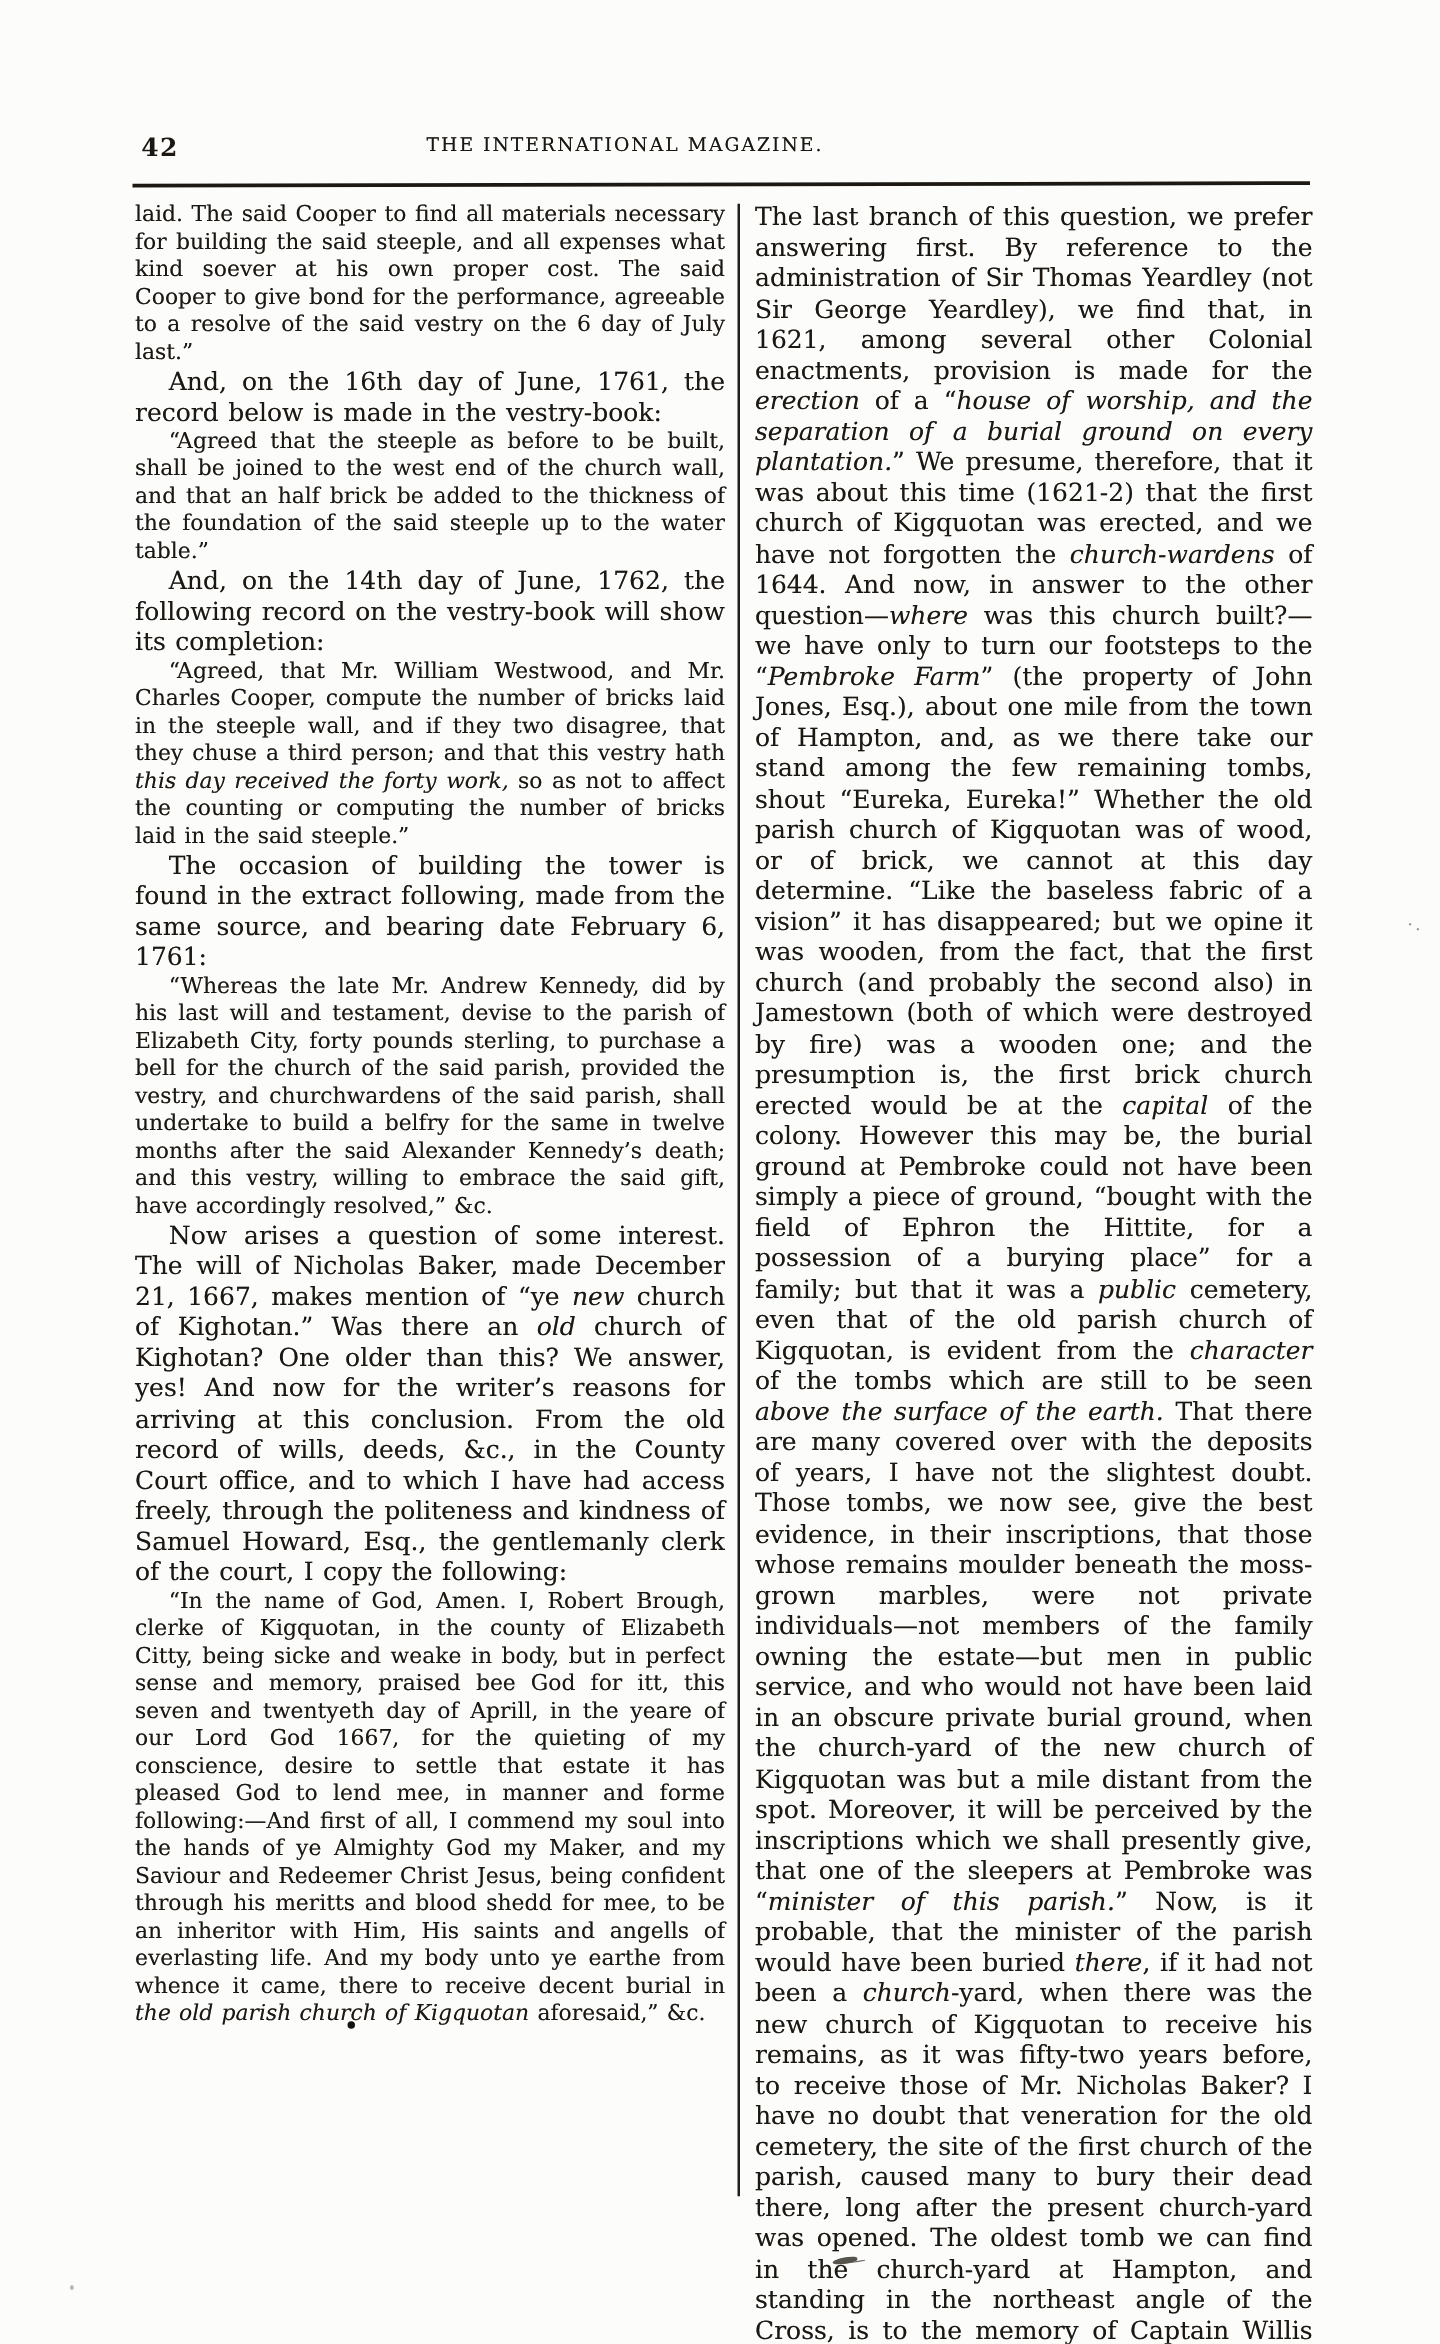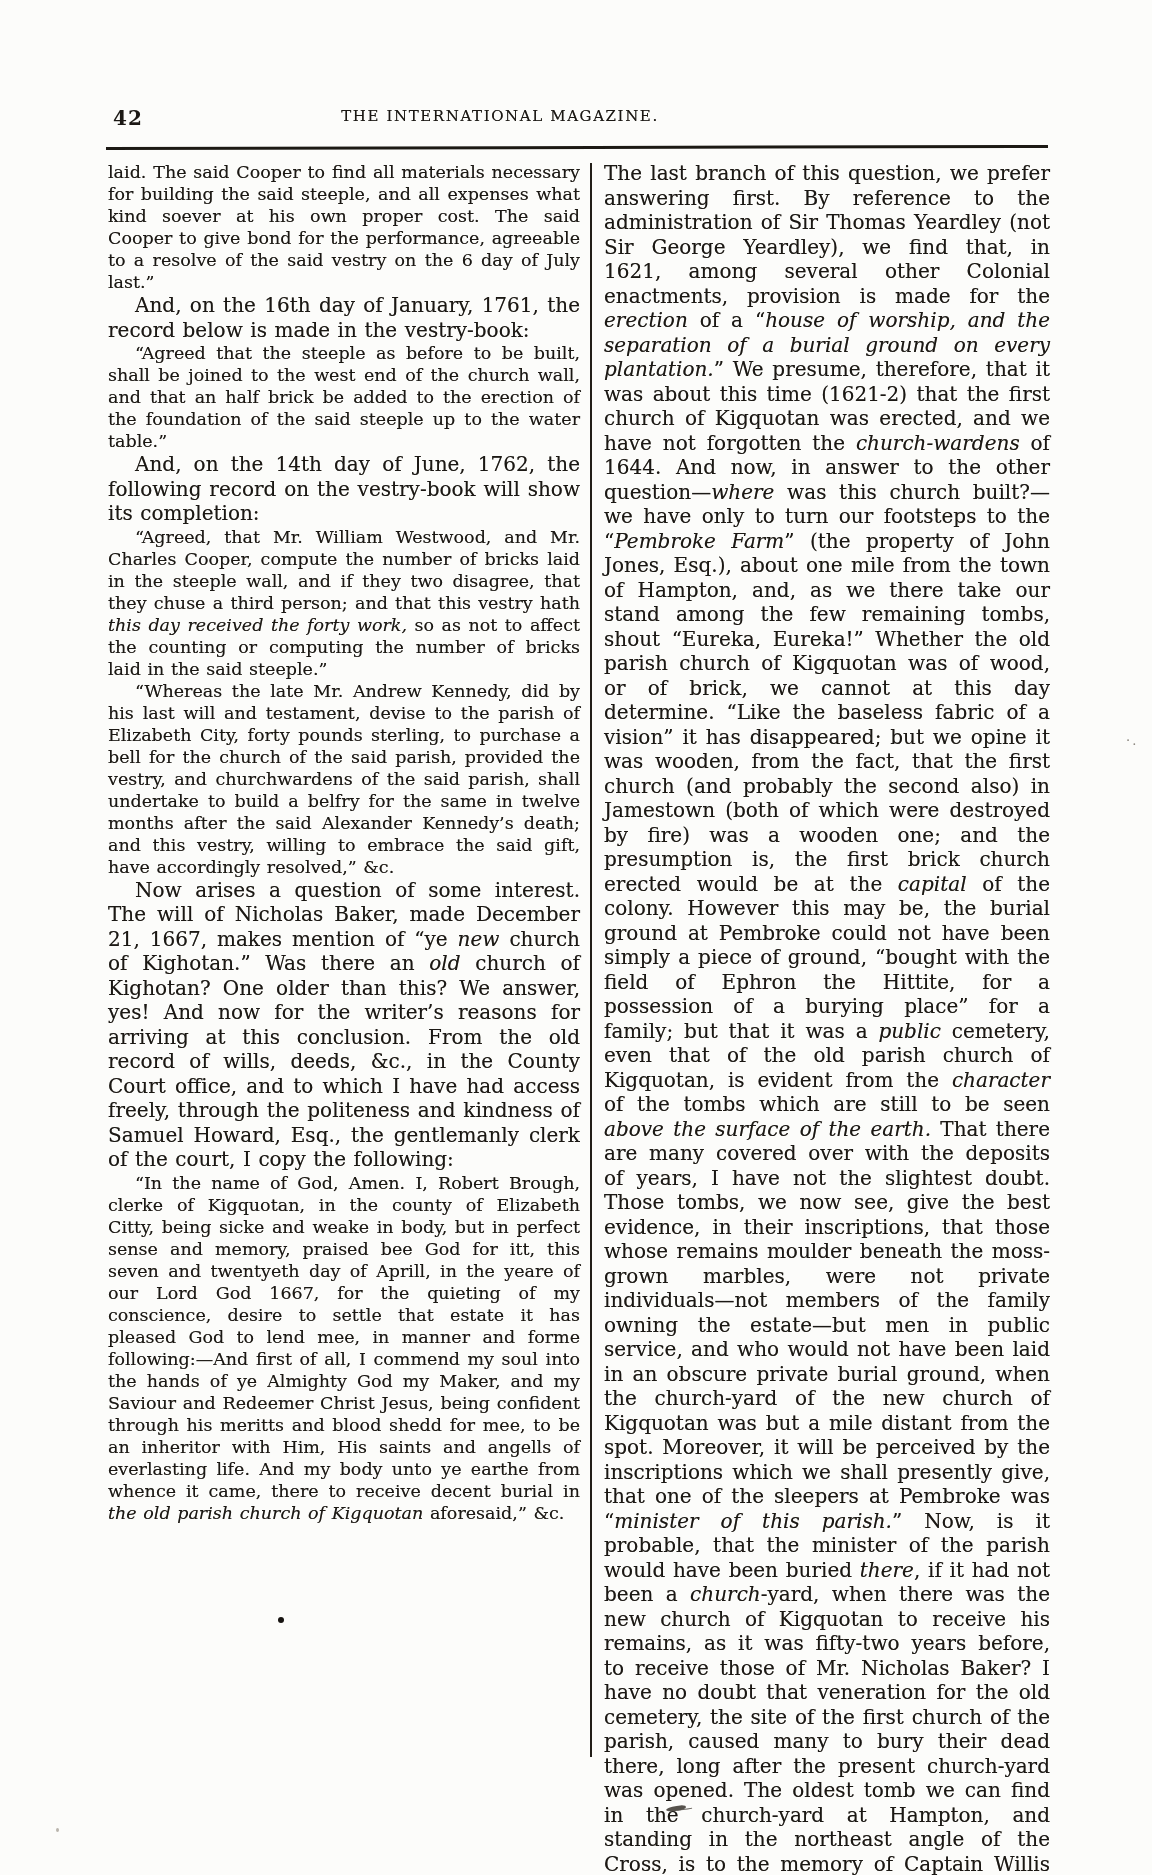--- a/index.html
+++ b/index.html
@@ -80,24 +80,25 @@
 
   <div class="page-number">42</div>
 
   <div class="running-title">THE INTERNATIONAL MAGAZINE.</div>
 
   <div class="header-rule"></div>
 
   <div class="columns">
     <div class="col col-left">
         <p class="para small">laid.  The said Cooper to find all materials necessary for building the said steeple, and all expenses what kind soever at his own proper cost.  The said Cooper to give bond for the performance, agreeable to a resolve of the said vestry on the 6 day of July last.”</p>
-        <p class="para indent">And, on the 16th day of January, 1761, the record below is made in the vestry-book:</p>
-        <p class="para small indent">“Agreed that the steeple as before to be built, shall be joined to the west end of the church wall, and that an half brick be added to the erection of the foundation of the said steeple up to the water table.”</p>
+        <p class="para indent">And, on the 16th day of June, 1761, the record below is made in the vestry-book:</p>
+        <p class="para small indent">“Agreed that the steeple as before to be built, shall be joined to the west end of the church wall, and that an half brick be added to the thickness of the foundation of the said steeple up to the water table.”</p>
         <p class="para indent">And, on the 14th day of June, 1762, the following record on the vestry-book will show its completion:</p>
         <p class="para small indent">“Agreed, that Mr. William Westwood, and Mr. Charles Cooper, compute the number of bricks laid in the steeple wall, and if they two disagree, that they chuse a third person; and that this vestry hath <i>this day received the forty work,</i> so as not to affect the counting or computing the number of bricks laid in the said steeple.”</p>
+        <p class="para indent">The occasion of building the tower is found in the extract following, made from the same source, and bearing date February 6, 1761:</p>
         <p class="para small indent">“Whereas the late Mr. Andrew Kennedy, did by his last will and testament, devise to the parish of Elizabeth City, forty pounds sterling, to purchase a bell for the church of the said parish, provided the vestry, and churchwardens of the said parish, shall undertake to build a belfry for the same in twelve months after the said Alexander Kennedy’s death; and this vestry, willing to embrace the said gift, have accordingly resolved,” &amp;c.</p>
         <p class="para indent">Now arises a question of some interest.  The will of Nicholas Baker, made December 21, 1667, makes mention of “ye <i>new</i> church of Kighotan.”  Was there an <i>old</i> church of Kighotan?  One older than this?  We answer, yes!  And now for the writer’s reasons for arriving at this conclusion.  From the old record of wills, deeds, &amp;c., in the County Court office, and to which I have had access freely, through the politeness and kindness of Samuel Howard, Esq., the gentlemanly clerk of the court, I copy the following:</p>
         <p class="para small indent">“In the name of God, Amen.  I, Robert Brough, clerke of Kigquotan, in the county of Elizabeth Citty, being sicke and weake in body, but in perfect sense and memory, praised bee God for itt, this seven and twentyeth day of Aprill, in the yeare of our Lord God 1667, for the quieting of my conscience, desire to settle that estate it has pleased God to lend mee, in manner and forme following:—And first of all, I commend my soul into the hands of ye Almighty God my Maker, and my Saviour and Redeemer Christ Jesus, being confident through his meritts and blood shedd for mee, to be an inheritor with Him, His saints and angells of everlasting life.  And my body unto ye earthe from whence it came, there to receive decent burial in <i>the old parish church of Kigquotan</i> aforesaid,” &amp;c.</p>
       </div>
     <div class="col-divider"></div>
     <div class="col col-right">
         <p class="para">The last branch of this question, we prefer answering first.  By reference to the administration of Sir Thomas Yeardley (not Sir George Yeardley), we find that, in 1621, among several other Colonial enactments, provision is made for the <i>erection</i> of a “<i>house of worship, and the separation of a burial ground on every plantation.</i>”  We presume, therefore, that it was about this time (1621-2) that the first church of Kigquotan was erected, and we have not forgotten the <i>church-wardens</i> of 1644.  And now, in answer to the other question—<i>where</i> was this church built?—we have only to turn our footsteps to the “<i>Pembroke Farm</i>” (the property of John Jones, Esq.), about one mile from the town of Hampton, and, as we there take our stand among the few remaining tombs, shout “Eureka, Eureka!”  Whether the old parish church of Kigquotan was of wood, or of brick, we cannot at this day determine.  “Like the baseless fabric of a vision” it has disappeared; but we opine it was wooden, from the fact, that the first church (and probably the second also) in Jamestown (both of which were destroyed by fire) was a wooden one; and the presumption is, the first brick church erected would be at the <i>capital</i> of the colony.  However this may be, the burial ground at Pembroke could not have been simply a piece of ground, “bought with the field of Ephron the Hittite, for a possession of a burying place” for a family; but that it was a <i>public</i> cemetery, even that of the old parish church of Kigquotan, is evident from the <i>character</i> of the tombs which are still to be seen <i>above the surface of the earth.</i>  That there are many covered over with the deposits of years, I have not the slightest doubt.  Those tombs, we now see, give the best evidence, in their inscriptions, that those whose remains moulder beneath the moss-grown marbles, were not private individuals—not members of the family owning the estate—but men in public service, and who would not have been laid in an obscure private burial ground, when the church-yard of the new church of Kigquotan was but a mile distant from the spot.  Moreover, it will be perceived by the inscriptions which we shall presently give, that one of the sleepers at Pembroke was “<i>minister of this parish.</i>”  Now, is it probable, that the minister of the parish would have been buried <i>there</i>, if it had not been a <i>church</i>-yard, when there was the new church of Kigquotan to receive his remains, as it was fifty-two years before, to receive those of Mr. Nicholas Baker?  I have no doubt that veneration for the old cemetery, the site of the first church of the parish, caused many to bury their dead there, long after the present church-yard was opened.  The oldest tomb we can find in the church-yard at Hampton, and standing in the northeast angle of the Cross, is to the memory of Captain Willis Wilson, who departed this life the 19th day of November, 1701.</p>
       </div>
   </div>
 

